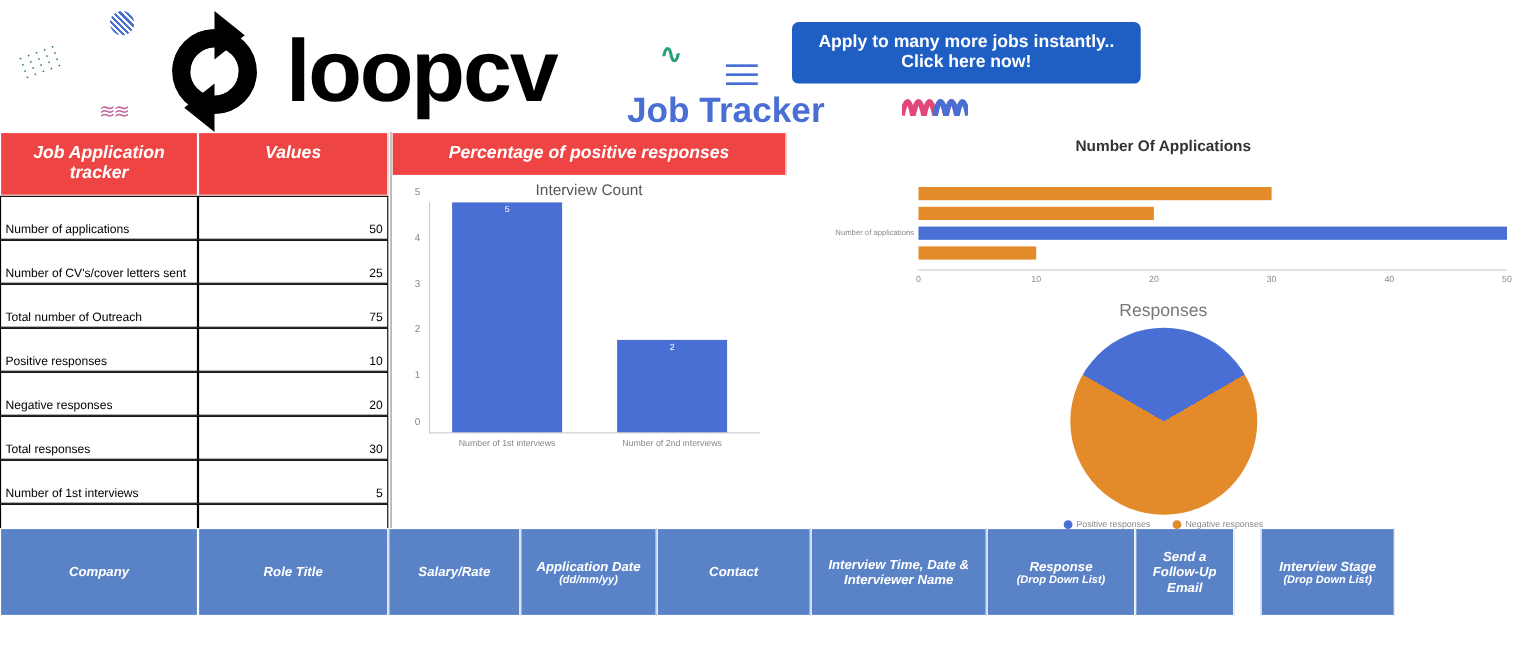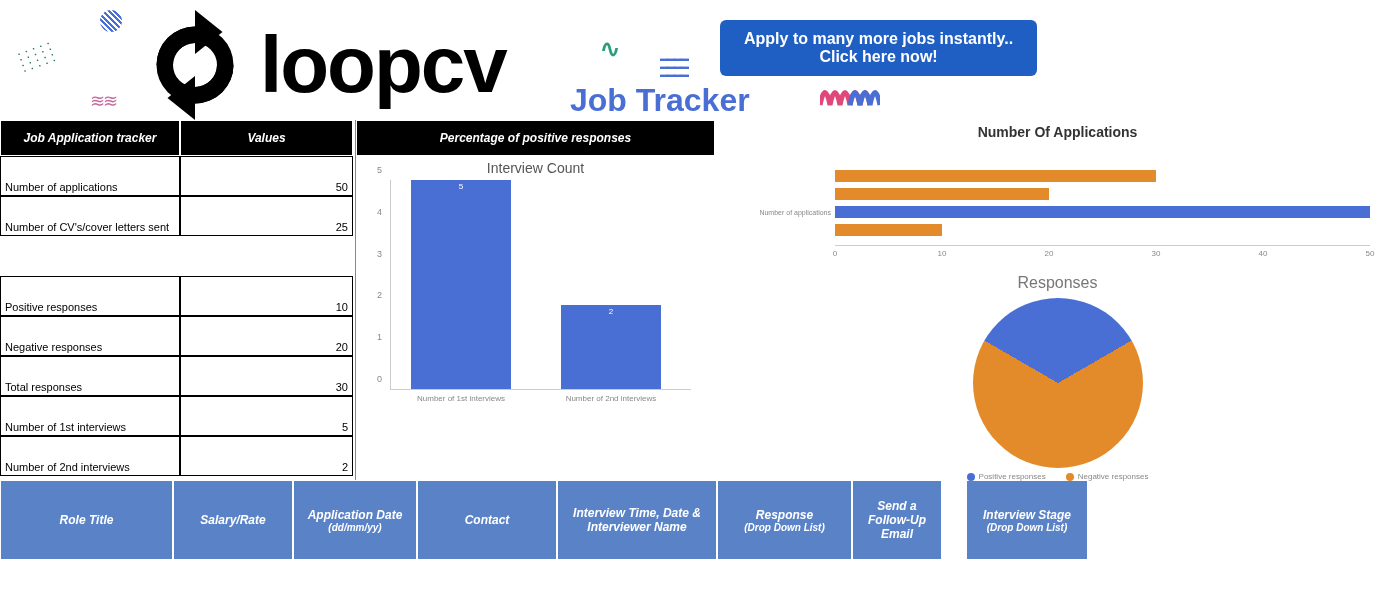--- a/index.html
+++ b/index.html
@@ -19,21 +19,21 @@
 .apply-btn { position: absolute; left: 720px; top: 20px; background: #1f5fc4; color: #fff; border-radius: 6px; padding: 10px 24px; text-align: center; font-size: 16px; cursor: pointer; }
 .apply-btn .line1 { display: block; font-weight: bold; }
 .apply-btn .line2 { display: block; font-weight: bold; }
 
 .mid { display: flex; height: 360px; }
 .stats-col { width: 355px; }
 .chart-mid { width: 360px; border-left: 1px solid #888; }
 .chart-right { flex: 1; }
 
 .hdr-row { display: flex; }
-.hdr-cell { background: #000000; color: #fff; text-align: center; font-size: 12px; font-style: italic; font-weight: bold; padding: 10px 4px; border: 1px solid #fff; }
+.hdr-cell { background: #ef4444; color: #fff; text-align: center; font-size: 16px; font-style: italic; font-weight: bold; padding: 10px 4px; border: 1px solid #fff; }
 .h-label { width: 180px; }
 .h-val { width: 173px; }
 .h-pct { width: 360px; }
 
 .stat-row { display: flex; height: 40px; }
 .stat-label { width: 180px; border: 1px solid #000; font-size: 11px; padding: 2px 4px; display: flex; align-items: flex-end; }
 .stat-val { width: 173px; border: 1px solid #000; font-size: 11px; display: flex; align-items: flex-end; justify-content: flex-end; padding: 2px 4px; }
 
 .pct-box { height: 80px; background: #d9e6f5; display: flex; align-items: center; justify-content: center; font-size: 20px; border-bottom: 1px solid #888; }
 .interview-chart { position: relative; height: 250px; padding: 4px; }
@@ -99,20 +99,22 @@
     <div id="stats-rows">
         <div class="stat-row">
           <div class="stat-label">Number of applications</div>
           <div class="stat-val">50</div>
         </div>
         <div class="stat-row">
           <div class="stat-label">Number of CV's/cover letters sent</div>
           <div class="stat-val">25</div>
         </div>
         <div class="stat-row">
+          <div class="stat-label">Total number of Outreach</div>
+          <div class="stat-val">75</div>
         </div>
         <div class="stat-row">
           <div class="stat-label">Positive responses</div>
           <div class="stat-val">10</div>
         </div>
         <div class="stat-row">
           <div class="stat-label">Negative responses</div>
           <div class="stat-val">20</div>
         </div>
         <div class="stat-row">
@@ -185,20 +187,23 @@
           <div class="leg-item">
             <span class="leg-swatch" style="background:#e38b2a"></span>
             <span>Negative responses</span>
           </div>
         </div>
     </div>
   </div>
 </div>
 
 <div class="bottom-row" id="bottom-row">
+    <div class="bot-cell" style="width: 180px;">
+      <span>Company</span>
+    </div>
     <div class="bot-cell" style="width: 173px;">
       <span>Role Title</span>
     </div>
     <div class="bot-cell" style="width: 120px;">
       <span>Salary/Rate</span>
     </div>
     <div class="bot-cell" style="width: 124px;">
       <span>Application Date</span>
       <span class="sub">(dd/mm/yy)</span>
     </div>

